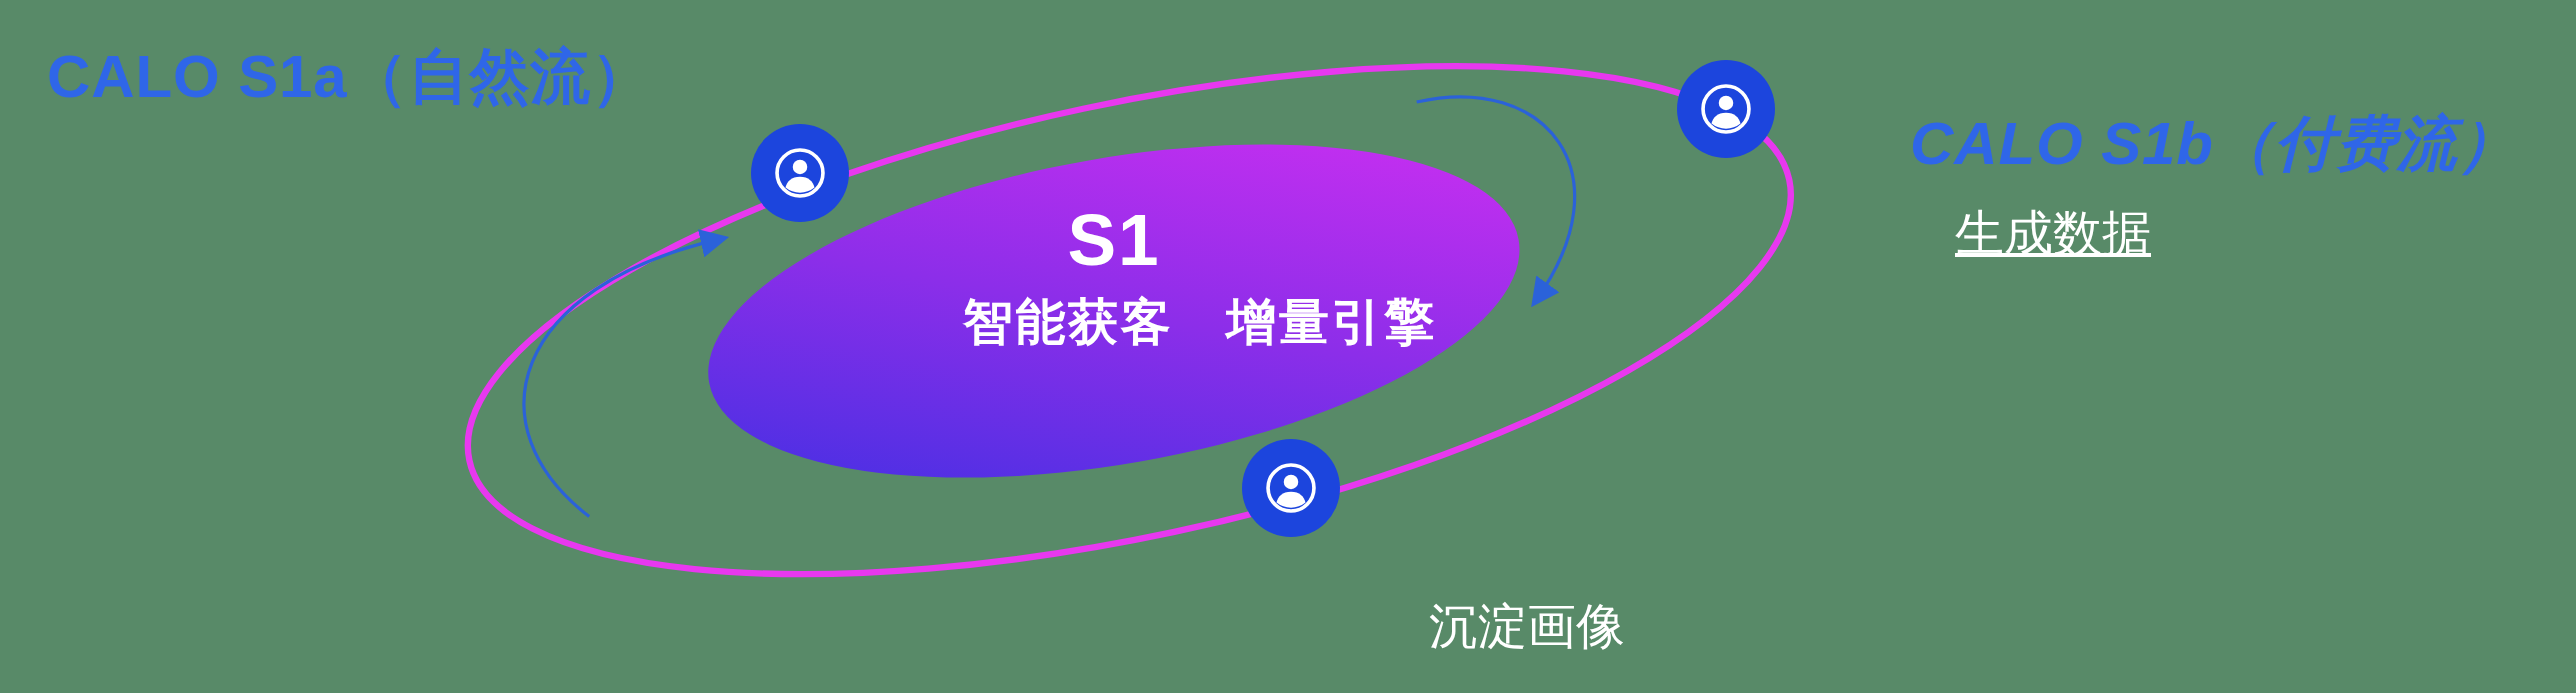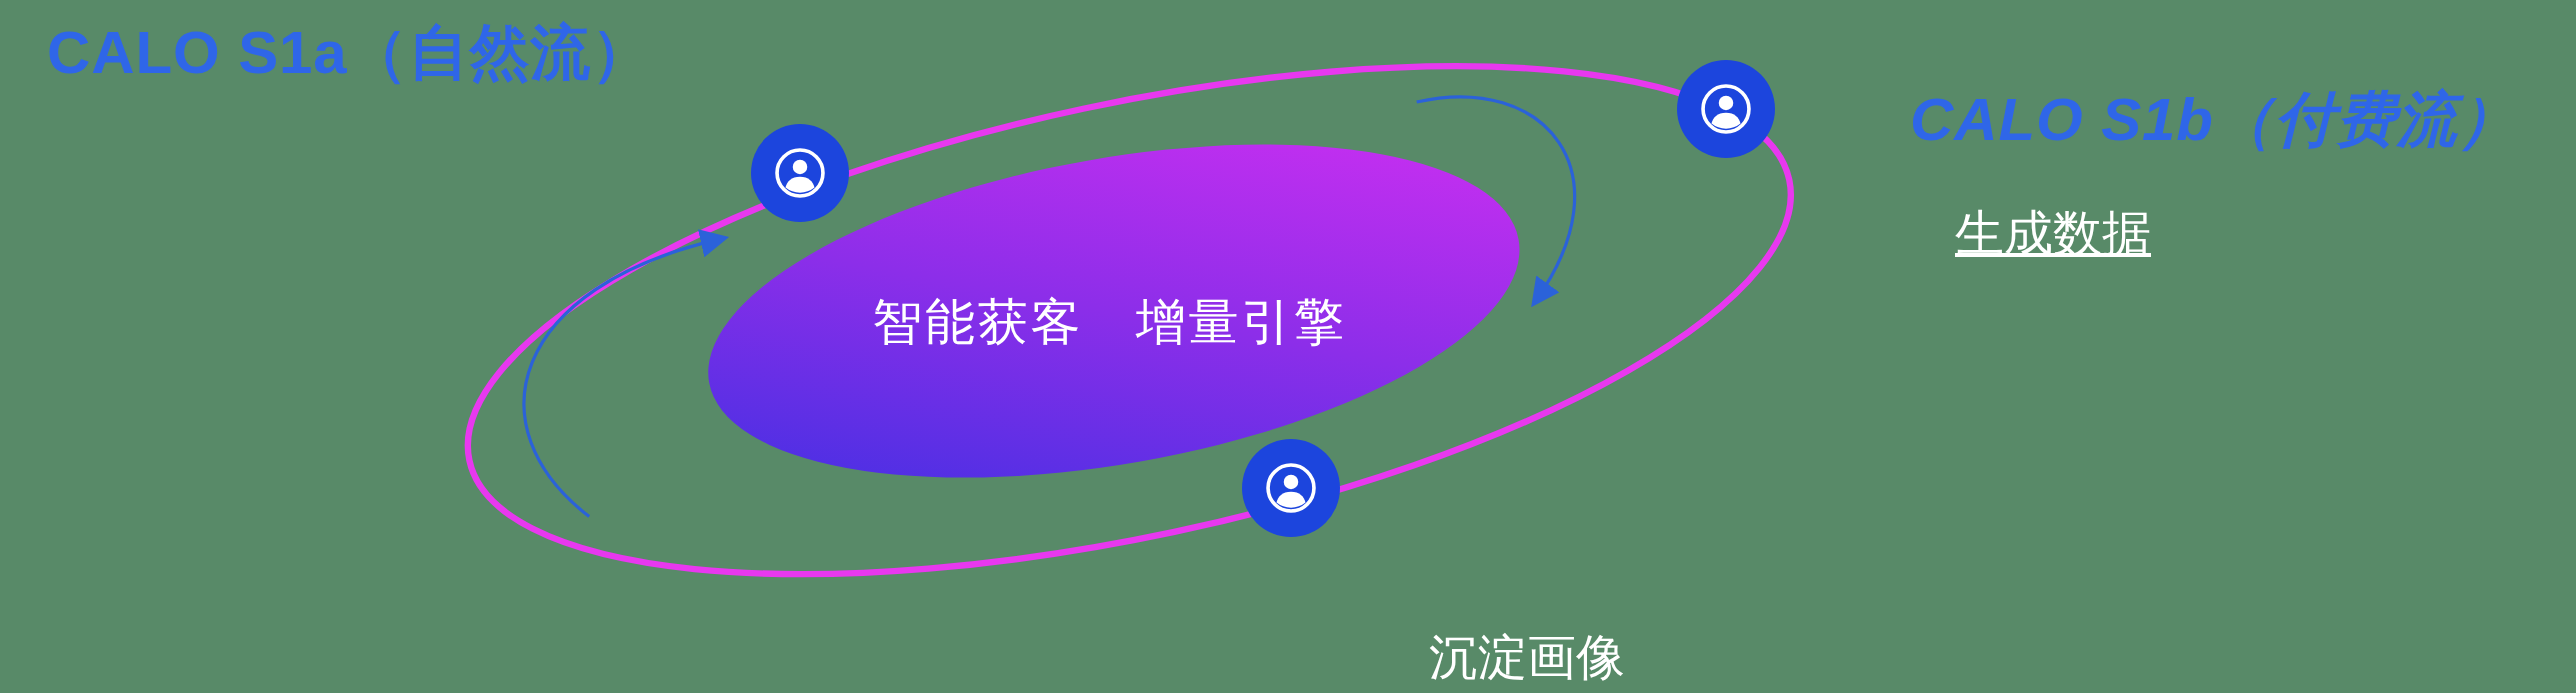--- a/index.html
+++ b/index.html
@@ -27,20 +27,21 @@
   .node svg { width: 58px; height: 58px; }
 
   .title {
     position: absolute;
     color: #2f66e8;
     font-size: 60px;
     font-weight: 700;
     letter-spacing: 0.9px;
     white-space: nowrap;
     line-height: 1.1;
+    margin-top: 24px;
   }
   .sub {
     position: absolute;
     color: #ffffff;
     font-size: 49px;
     font-weight: 500;
     white-space: nowrap;
     line-height: 1.1;
   }
   .center-title {
@@ -54,35 +55,35 @@
     text-align: center;
     letter-spacing: 1.8px;
   }
   .center-sub {
     position: absolute;
     left: 782px;
     top: 289px;
     width: 655px;
     color: #ffffff;
     font-size: 50px;
-    font-weight: 400;
-    text-align: center;
+    font-weight: 700;
+    text-align: right;
     letter-spacing: 2.7px;
   }
 
   .pos-title-s1a { left: 47px;  top: 20px;  }
   .pos-sub-s1a   { left: 435px; top: 156px; }
   .pos-node-s1a  { left: 751px; top: 124px; }
 
   .pos-title-s1b { left: 1910px; top: 87px; font-style: italic;  }
   .pos-sub-s1b   { left: 1955px; top: 207px; text-decoration: underline; }
   .pos-node-s1b  { left: 1677px; top: 60px;  }
 
   .pos-title-s1c { left: 1375px; top: 496px; }
-  .pos-sub-s1c   { left: 1429px; top: 600px; margin-top: 31px; }
+  .pos-sub-s1c   { left: 1429px; top: 600px; }
   .pos-node-s1c  { left: 1242px; top: 439px; }
 </style>
 </head>
 <body>
 
 <div class="canvas">
 
   <svg class="shapes" viewBox="0 0 2833 763" aria-hidden="true">
     <defs>
       <linearGradient id="coreGrad" x1="0%" y1="100%" x2="100%" y2="0%">
@@ -97,20 +98,21 @@
 
     <ellipse cx="1242" cy="352" rx="742" ry="238" transform="rotate(-12 1242 352)" fill="none" stroke="#e838ef" stroke-width="7"></ellipse>
 
     <ellipse cx="1225" cy="342" rx="452" ry="168" transform="rotate(-10 1225 342)" fill="url(#coreGrad)"></ellipse>
 
     <path d="M 648 568 C 520 470, 560 315, 795 262" fill="none" stroke="#2b62d9" stroke-width="3.5" marker-end="url(#arrowHead)"></path>
 
     <path d="M 1558 112 C 1700 80, 1790 190, 1688 332" fill="none" stroke="#2b62d9" stroke-width="3.5" marker-end="url(#arrowHead)"></path>
   </svg>
 
+  <div class="center-title">S1</div>
   <div class="center-sub">智能获客　增量引擎</div>
 
   <div class="title pos-title-s1a">CALO S1a（自然流）</div>
   <div class="node pos-node-s1a">
     <svg viewBox="0 0 48 48">
       <circle cx="24" cy="24" r="19" fill="none" stroke="#ffffff" stroke-width="3"></circle>
       <circle cx="24" cy="19" r="6" fill="#ffffff"></circle>
       <path d="M 24 27 c -7 0 -11 4 -12 9 a 19 19 0 0 0 24 0 c -1 -5 -5 -9 -12 -9 z" fill="#ffffff"></path>
     </svg>
   </div>

